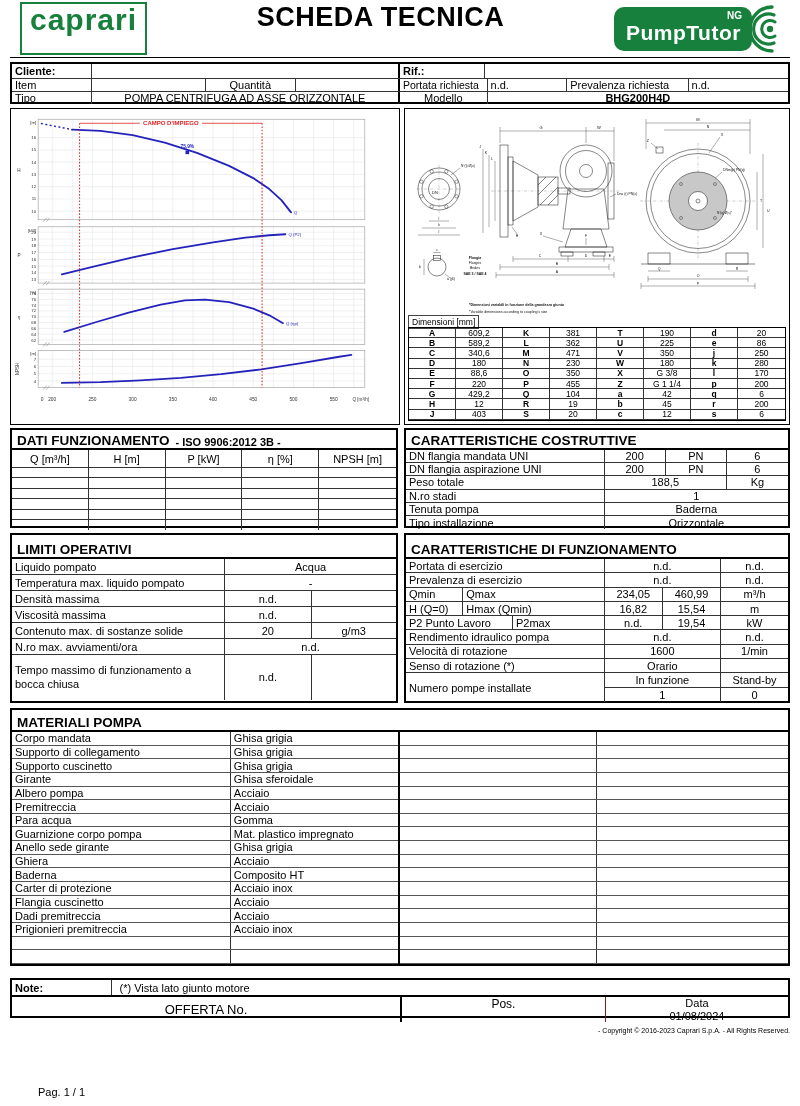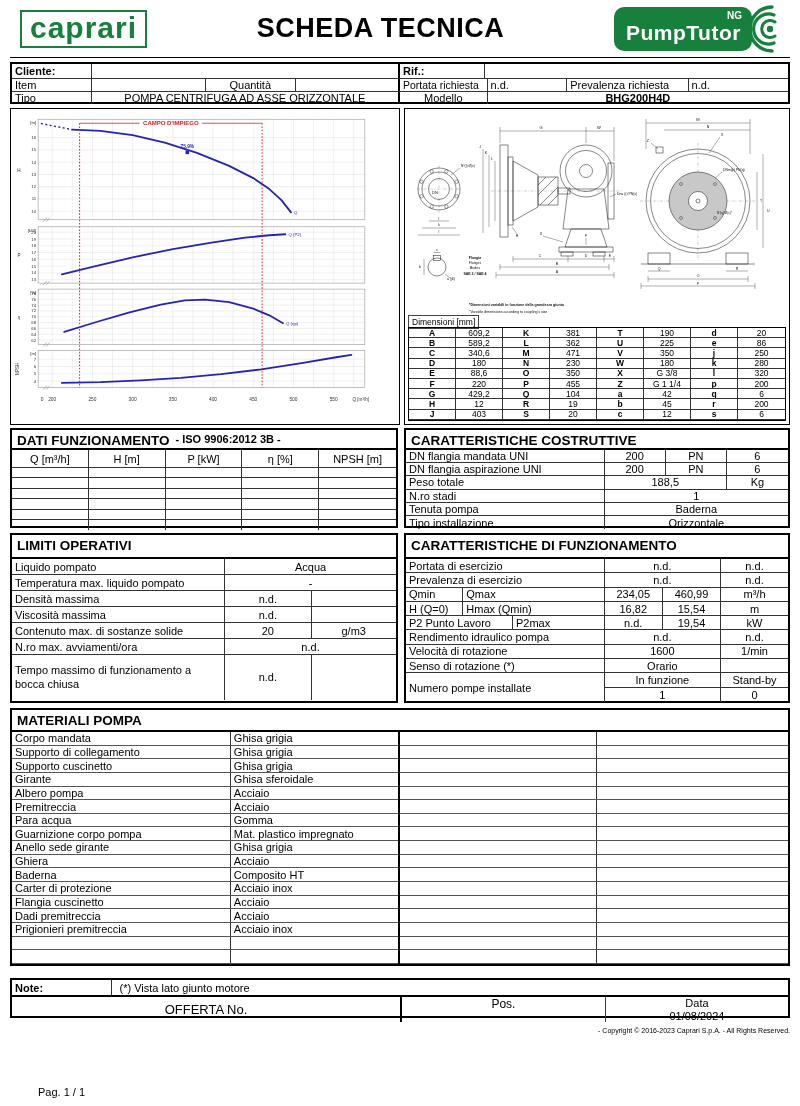--- a/index.html
+++ b/index.html
@@ -1,38 +1,38 @@
 <!DOCTYPE html>
 <html><head>
 <meta charset="utf-8">
 <style>
   html,body{margin:0;padding:0;background:#fff;}
   body{width:800px;height:1106px;position:relative;font-family:"Liberation Sans",sans-serif;color:#000;}
   .abs{position:absolute;box-sizing:border-box;}
   .box{position:absolute;box-sizing:border-box;border:2px solid #000;background:#fff;}
   
-  #header{top:2px;left:10px;width:780px;height:53px;display:flex;align-items:center;}
+  #header{top:2px;left:10px;width:780px;height:53px;display:flex;}
   #caprari-logo{border:2px solid #17803c;padding:1px 8px 3px 8px;margin-left:10px;}
   #caprari-logo span{color:#17803c;font-weight:bold;font-size:30px;letter-spacing:1px;line-height:1;}
   #sheet-title{flex:1;text-align:center;font-weight:bold;font-size:27px;letter-spacing:.5px;}
   #pumptutor{display:flex;align-items:center;margin-right:2px;}
   #pt-badge{position:relative;background:#17803c;border-radius:10px;color:#fff;width:138px;height:44px;}
   #pt-name{position:absolute;left:12px;top:14px;font-size:21px;font-weight:bold;letter-spacing:.5px;}
   #pt-ng{position:absolute;right:10px;top:3px;font-size:10px;font-weight:bold;}
   #pt-swirl{margin-left:-16px;}
   #header-rule{top:57px;left:10px;width:780px;height:0;border-top:1.5px solid #000;}
   
   .trow{display:flex;box-sizing:border-box;border-bottom:1px solid #333;}
   .trow:last-child{border-bottom:none;}
   .cell{box-sizing:border-box;border-right:1px solid #333;overflow:hidden;white-space:nowrap;display:flex;align-items:center;font-size:11px;padding:0 3px;}
   .cell:last-child{border-right:none;}
   .c{justify-content:center;padding:0;}
   .b{font-weight:bold;}
   .hdiv{border-right:2px solid #000 !important;}
-  .sec-title{display:flex;align-items:flex-start;gap:6px;border-bottom:2px solid #000;box-sizing:border-box;padding:3px 0 0 5px;font-weight:bold;}
+  .sec-title{display:flex;align-items:flex-end;gap:6px;border-bottom:2px solid #000;box-sizing:border-box;padding:3px 0 0 5px;font-weight:bold;}
   .sec-title .t1{font-size:13.5px;}
   .sec-title .t2{font-size:11px;}
   
   #info-table{top:62px;left:10px;width:780px;height:42px;border:2px solid #000;background:#fff;}
   #info-table .trow{height:15px;}
   #info-table .trow+.trow{height:12.5px;}
   
   #chart-box{top:108px;left:10px;width:390px;height:317px;border:1.5px solid #000;}
   #draw-box{top:108px;left:404px;width:386px;height:317px;border:1.5px solid #000;}
   #dim-caption{position:absolute;left:3px;top:206px;font-size:8.5px;border:1px solid #444;padding:0 3px;height:12px;line-height:12px;background:#fff;}
@@ -462,21 +462,21 @@
         <div class="cell c">280</div>
       </div>
       <div class="trow">
         <div class="cell c b">E</div>
         <div class="cell c">88,6</div>
         <div class="cell c b">O</div>
         <div class="cell c">350</div>
         <div class="cell c b">X</div>
         <div class="cell c">G 3/8</div>
         <div class="cell c b">l</div>
-        <div class="cell c">320</div>
+        <div class="cell c">170</div>
       </div>
       <div class="trow">
         <div class="cell c b">F</div>
         <div class="cell c">220</div>
         <div class="cell c b">P</div>
         <div class="cell c">455</div>
         <div class="cell c b">Z</div>
         <div class="cell c">G 1 1/4</div>
         <div class="cell c b">p</div>
         <div class="cell c">200</div>

